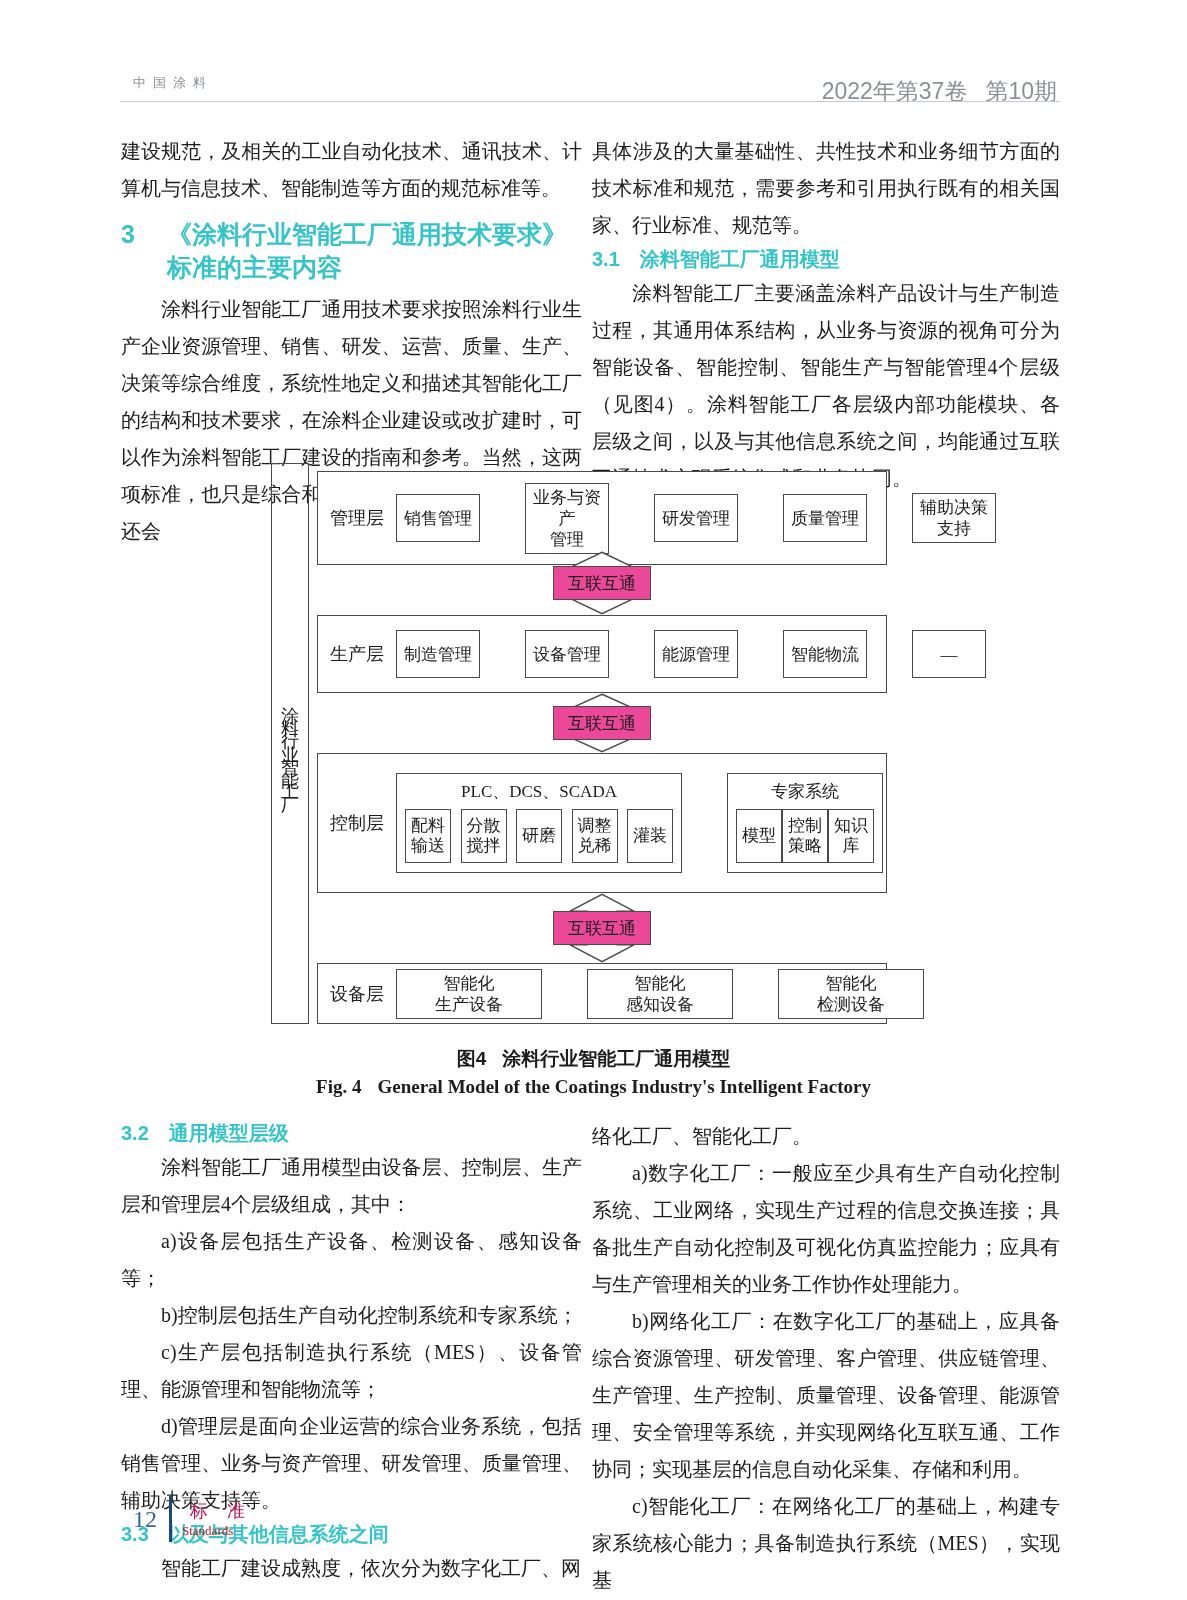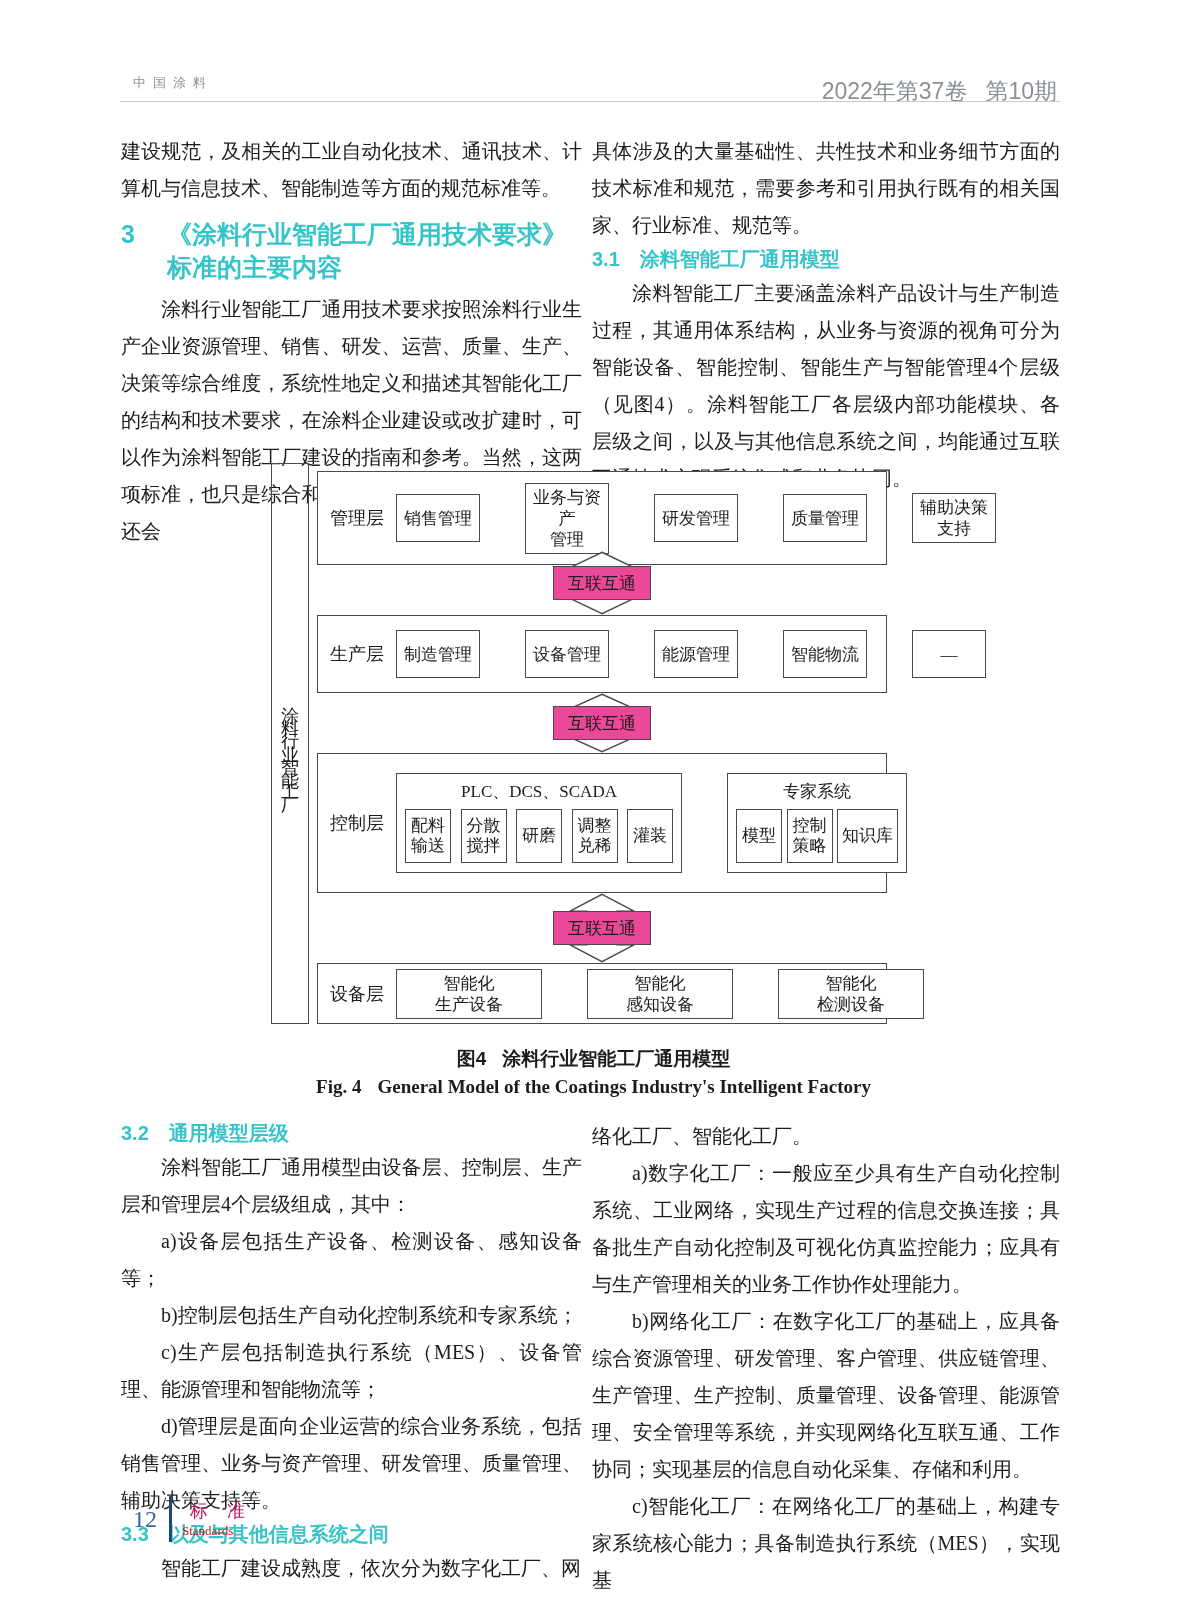--- a/index.html
+++ b/index.html
@@ -45,21 +45,21 @@
   .row-label{width:66px;flex:none;font-size:18px;}
   .row-boxes{flex:1;display:flex;justify-content:space-between;align-items:center;gap:45px;}
   .lbox{border:1px solid #4a4a4a;display:flex;align-items:center;justify-content:center;
         text-align:center;white-space:pre-line;line-height:21px;padding:3px 5px;
         box-sizing:border-box;min-width:84px;min-height:48px;background:#fff;}
   .lbox.dash{min-width:74px;}
   .grp{border:1px solid #4a4a4a;box-sizing:border-box;padding:5px 8px 9px 8px;background:#fff;}
   .grp-title{text-align:center;line-height:26px;margin-bottom:4px;}
   .grp-boxes{display:flex;justify-content:space-between;align-items:center;}
   .grp1{width:286px;}
-  .grp2{width:180px;}
+  .grp2{width:156px;}
   .sbox{border:1px solid #4a4a4a;display:flex;align-items:center;justify-content:center;
         text-align:center;white-space:pre-line;line-height:20px;padding:2px 4px;
         box-sizing:border-box;min-width:46px;min-height:54px;background:#fff;}
   .dbox{min-width:146px;min-height:50px;}
 
   .conn{position:absolute;left:0;width:570px;display:flex;justify-content:center;}
   .conn1{top:88px;height:64px;}
   .conn2{top:230px;height:60px;}
   .conn3{top:430px;height:70px;}
   .conn-inner{position:relative;width:150px;height:100%;}

